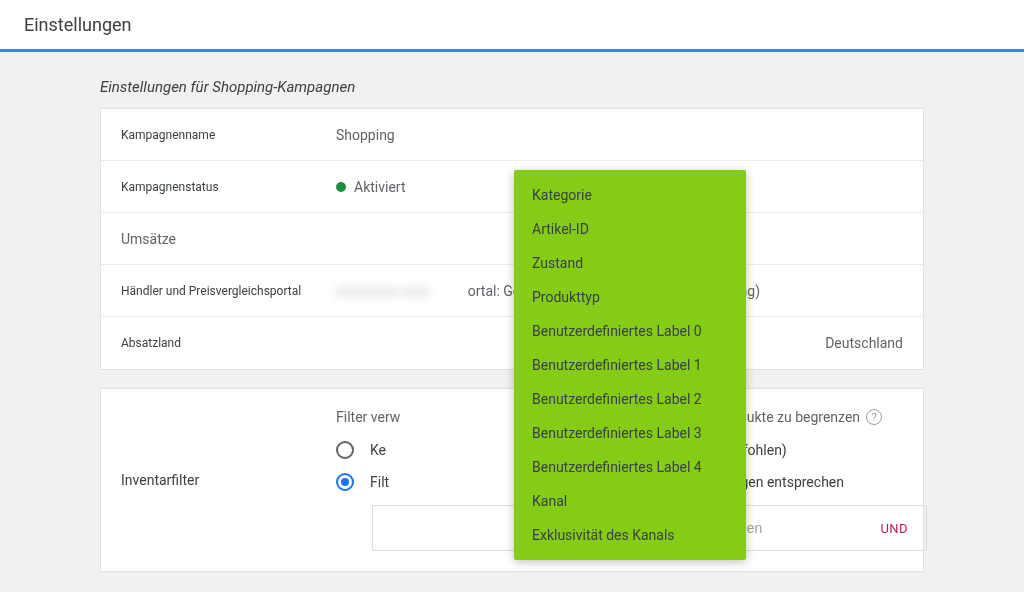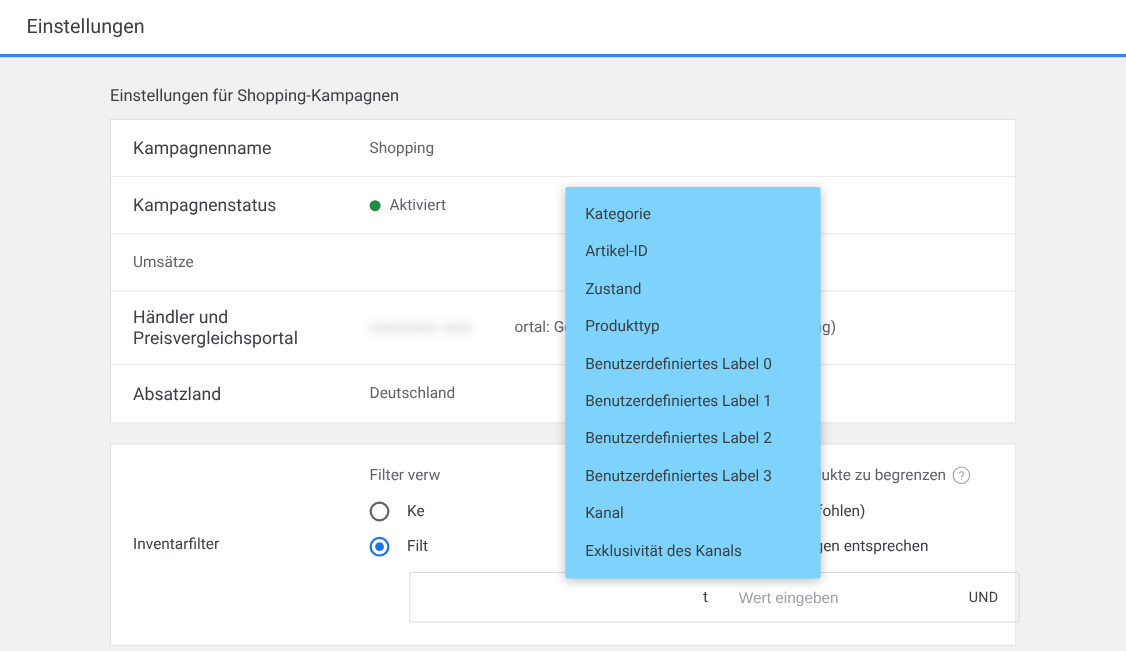--- a/index.html
+++ b/index.html
@@ -23,38 +23,39 @@
     font-weight: 400;
   }
   .content {
     padding: 26px 100px 0 100px;
     position: relative;
   }
   .section-title {
     font-size: 15px;
     color: #3c4043;
     margin-bottom: 12px;
+    font-style: italic;
   }
   .card {
     background: #fff;
     border: 1px solid #e0e0e0;
   }
   .row {
     display: flex;
     align-items: center;
     min-height: 52px;
     padding: 14px 20px;
     border-bottom: 1px solid #ececec;
   }
-  .row:last-child { border-bottom: none; }
+  .row:last-child { border-bottom: none; justify-content: space-between; }
   .row-label {
     width: 215px;
     flex-shrink: 0;
     color: #3c4043;
-    font-size: 16px;
+    font-size: 12px;
   }
   .row-value {
     color: #5f6368;
     font-size: 14px;
     display: flex;
     align-items: center;
     gap: 8px;
   }
   .status-dot {
     width: 10px;
@@ -145,30 +146,30 @@
   }
   .filter-val-input {
     border: none;
     outline: none;
     font-size: 14px;
     color: #3c4043;
     flex: 1;
   }
   .filter-val-input::placeholder { color: #9aa0a6; }
   .und {
-    color: #404040;
+    color: #be185d;
     font-size: 13px;
     letter-spacing: .3px;
   }
   .dropdown {
     position: absolute;
     top: 118px;
     left: 514px;
     width: 232px;
-    background: #7dd3fc;
+    background: #84cc16;
     box-shadow: 0 2px 10px rgba(0,0,0,.25);
     border-radius: 2px;
     z-index: 50;
     padding: 8px 0;
   }
   .dropdown-item {
     padding: 9px 18px;
     font-size: 14px;
     color: #3c4043;
     cursor: pointer;
@@ -260,17 +261,18 @@
 
   <div class="dropdown" id="dropdown">
       <div class="dropdown-item">Kategorie</div>
       <div class="dropdown-item">Artikel-ID</div>
       <div class="dropdown-item">Zustand</div>
       <div class="dropdown-item">Produkttyp</div>
       <div class="dropdown-item">Benutzerdefiniertes Label 0</div>
       <div class="dropdown-item">Benutzerdefiniertes Label 1</div>
       <div class="dropdown-item">Benutzerdefiniertes Label 2</div>
       <div class="dropdown-item">Benutzerdefiniertes Label 3</div>
+      <div class="dropdown-item">Benutzerdefiniertes Label 4</div>
       <div class="dropdown-item">Kanal</div>
       <div class="dropdown-item">Exklusivität des Kanals</div>
     </div>
 
 </div>
 
 </body></html>

